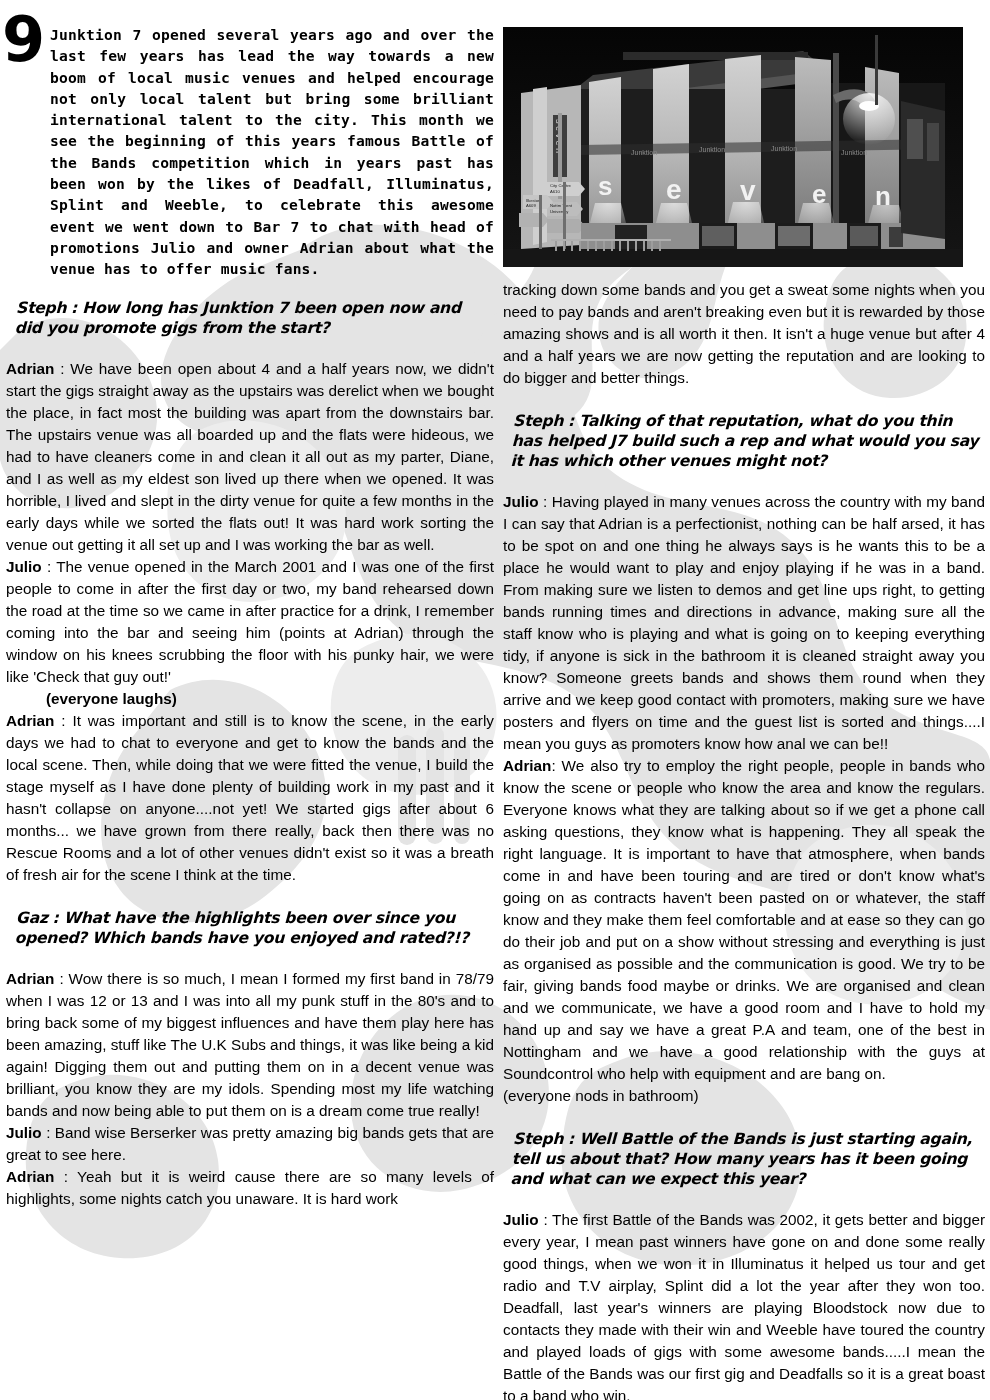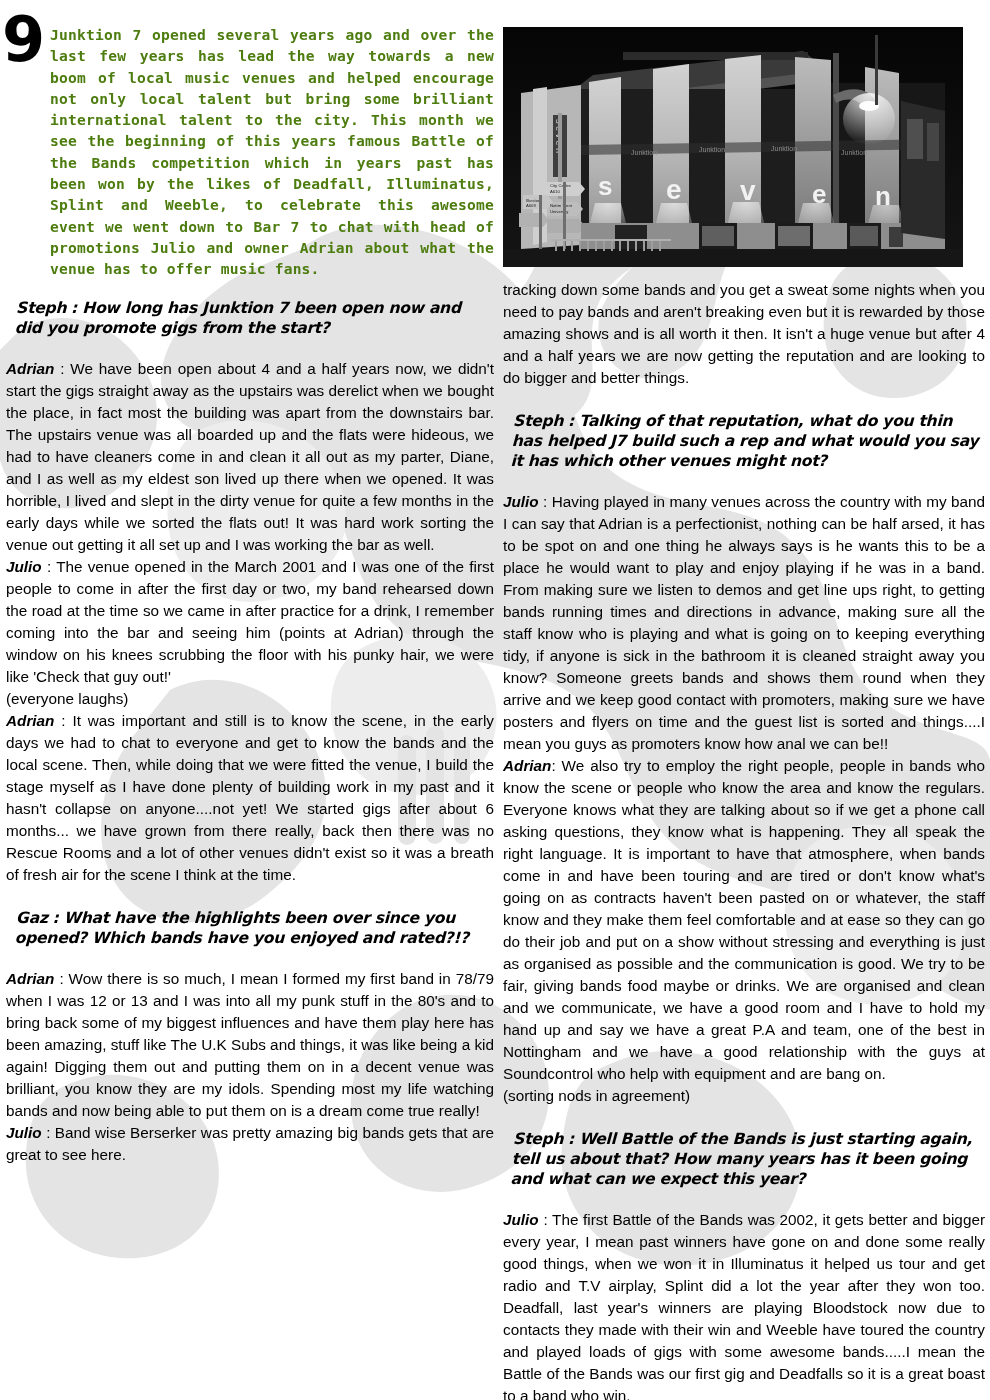--- a/index.html
+++ b/index.html
@@ -58,38 +58,38 @@
   
   #intro {
     margin: 24px 0 0 0;
     padding-left: 44px;
     font-family: "DejaVu Sans Mono", "Liberation Mono", monospace;
     font-weight: bold;
     font-size: 14.6px;
     line-height: 21.3px;
     text-align: justify;
     letter-spacing: 0.2px;
-    color: #4d7c0f;
+    color: #000000;
   }
 
   
   .body-p {
     font-family: "Liberation Sans", sans-serif;
     font-size: 15.3px;
     line-height: 22px;
     text-align: justify;
     margin: 0;
     color: #000;
   }
   .speaker {
     font-weight: bold;
-    font-style: italic;
   }
   .stage {
-    font-weight: normal;
+    font-weight: bold;
+    margin-left: 40px;
   }
 
   
   .question {
     font-family: "DejaVu Sans", sans-serif;
     font-style: italic;
     font-weight: bold;
     font-size: 15.6px;
     line-height: 20px;
     letter-spacing: -0.3px;
@@ -178,20 +178,21 @@
 
     <div id="left-stack">
         <p class="question q-gap-before q-gap-after" style="margin-top: 18px;">Steph : How long has Junktion 7 been open now and did you promote gigs from the start?</p>
         <p class="body-p"><span class="speaker">Adrian</span><span> : We have been  open about  4 and a half years now, we didn't start  the gigs straight away  as the upstairs was derelict when we bought the  place, in fact most the  building was apart from  the  downstairs bar. The upstairs  venue  was all boarded up and the flats were hideous, we had to have cleaners come in and  clean  it all  out as  my  parter,  Diane, and  I as well  as my eldest son lived up there when we opened. It was horrible, I lived and slept in the  dirty venue for quite a  few months  in the early days while we sorted the flats out! It was hard  work sorting the venue out getting it all set  up and I was working the bar as well.</span></p>
         <p class="body-p"><span class="speaker">Julio</span><span> : The venue  opened in the  March 2001 and  I was one of the first  people  to come in after  the first day or  two, my  band rehearsed  down  the  road  at  the  time  so  we  came  in  after practice for a drink, I remember coming into the bar and seeing him  (points  at  Adrian)  through   the  window  on   his  knees scrubbing the floor  with his punky hair, we  were like  'Check that guy out!'</span></p>
         <p class="body-p"><span class="stage">(everyone laughs)</span></p>
         <p class="body-p"><span class="speaker">Adrian</span><span> : It was  important and still is to  know  the scene,  in the early  days we  had  to  chat  to  everyone  and  get to  know the bands and the local scene. Then, while doing that we were fitted the  venue, I  build the  stage  myself  as  I  have  done  plenty  of building work  in my past and it hasn't  collapse on  anyone....not yet! We  started  gigs  after about 6  months... we  have  grown from there really, back then there was no Rescue Rooms and a lot of other venues didn't exist so it was a breath of fresh air for the scene I think at the time.</span></p>
         <p class="question q-gap-before q-gap-after">Gaz : What have the highlights been over since you opened? Which bands have you enjoyed and rated?!?</p>
         <p class="body-p"><span class="speaker">Adrian</span><span> : Wow there is so  much, I mean I  formed my first band in 78/79  when  I  was  12 or 13  and  I was  into  all  my  punk stuff  in  the  80's and  to  bring  back  some  of my   biggest influences and have them play here has been amazing, stuff like The U.K  Subs and  things, it  was like being a kid again!  Digging them out and  putting them  on in a  decent  venue was brilliant, you  know  they are  my idols.  Spending  most  my  life watching bands and now being able to put them on is a dream come true really!</span></p>
         <p class="body-p"><span class="speaker">Julio</span><span> : Band  wise  Berserker was pretty  amazing big bands gets that are great to see here.</span></p>
+        <p class="body-p"><span class="speaker">Adrian</span><span> : Yeah but it is weird  cause there are so many  levels of highlights,  some  nights  catch  you  unaware.  It  is  hard  work</span></p>
       </div>
   </div>
 
   <div class="col" id="col-right">
 
     <div id="photo-wrap">
       <svg id="photo-svg" viewBox="0 0 460 240" preserveAspectRatio="none" aria-hidden="true">
         <defs>
           <linearGradient id="skyg" x1="0" y1="0" x2="0" y2="1">
             <stop offset="0%" stop-color="#050505"></stop>
@@ -320,19 +321,19 @@
         <rect x="404" y="92" width="16" height="40" fill="#4f4f4f"></rect>
         <rect x="424" y="96" width="12" height="38" fill="#454545"></rect>
       </svg>
     </div>
 
     <div id="right-stack">
         <p class="body-p" style="margin-top: 0px;">tracking down some bands and you get a sweat some nights when you need to pay bands and aren't breaking even but it is rewarded by those amazing shows and is all worth it then. It isn't a huge venue but after 4 and a half years we are now getting the reputation and are looking to do bigger and better things.</p>
         <p class="question q-gap-before q-gap-after">Steph : Talking of that reputation, what do you thin has helped J7 build such a rep and what would you say it has which other venues might not?</p>
         <p class="body-p"><span class="speaker">Julio</span><span> : Having played in many venues across the country with my band I can say that Adrian is a perfectionist,  nothing can be  half arsed, it has to  be spot  on and  one thing he always says is he wants this to be a place he would want to play and enjoy playing if he was in a band. From making sure we listen to demos  and  get line  ups right, to  getting bands  running times  and  directions in advance,  making sure  all the  staff know  who   is   playing  and what  is  going   on  to  keeping everything tidy, if  anyone is sick in the bathroom it is cleaned  straight  away you know?   Someone greets bands and  shows  them  round  when  they  arrive and   we keep good contact with promoters, making  sure we have posters and flyers on time and the guest list is sorted and things....I mean you guys as promoters  know how anal we can be!!</span></p>
         <p class="body-p"><span class="speaker">Adrian</span><span>: We also  try to   employ  the  right  people,  people in bands  who  know  the  scene  or  people  who  know  the  area  and know  the  regulars.  Everyone  knows  what they  are  talking about so  if we get a  phone call asking  questions, they know what is  happening. They  all speak  the  right  language.  It is important to  have  that atmosphere,  when bands  come  in and have  been touring  and are  tired or  don't know what's going on as contracts haven't been pasted on or whatever, the staff know and they make them feel comfortable and at ease so they can go do their job and put  on  a  show  without  stressing  and  everything  is  just  as organised as possible and the communication is good. We try to be fair, giving bands food maybe or drinks. We are organised and clean and we communicate, we have a good room and I have to hold my hand up and say we have a great P.A and team, one of the best in Nottingham and we have a good relationship with the guys at Soundcontrol who help with equipment and are bang on.</span></p>
-        <p class="body-p">(sorting nods in agreement)</p>
+        <p class="body-p">(everyone nods in bathroom)</p>
         <p class="question q-gap-before q-gap-after">Steph : Well Battle of the Bands is just starting again, tell us about that? How many years has it been going and what can we expect this year?</p>
         <p class="body-p"><span class="speaker">Julio</span><span> : The first Battle of the Bands was 2002, it gets better and bigger every year, I mean past winners have gone on and done some really good things, when we won it in Illuminatus it helped us tour and get radio and T.V airplay, Splint did a lot the year after they won too. Deadfall, last year's winners are playing Bloodstock now due to contacts they made with their win and Weeble have toured the country and played loads of gigs with some awesome bands.....I mean the Battle of the Bands was our first gig and Deadfalls so it is a great boast to a band who win.</span></p>
       </div>
   </div>
 
 </div>
 
 </body></html>

